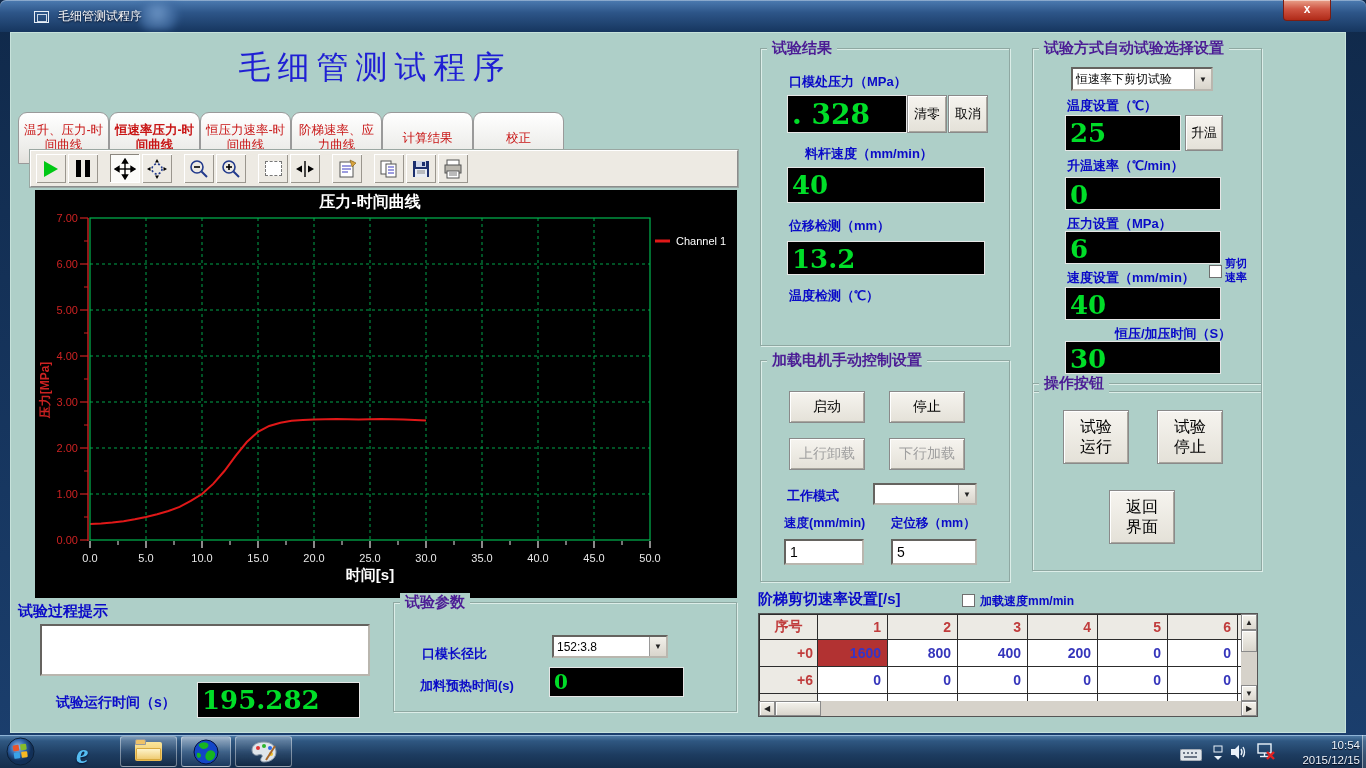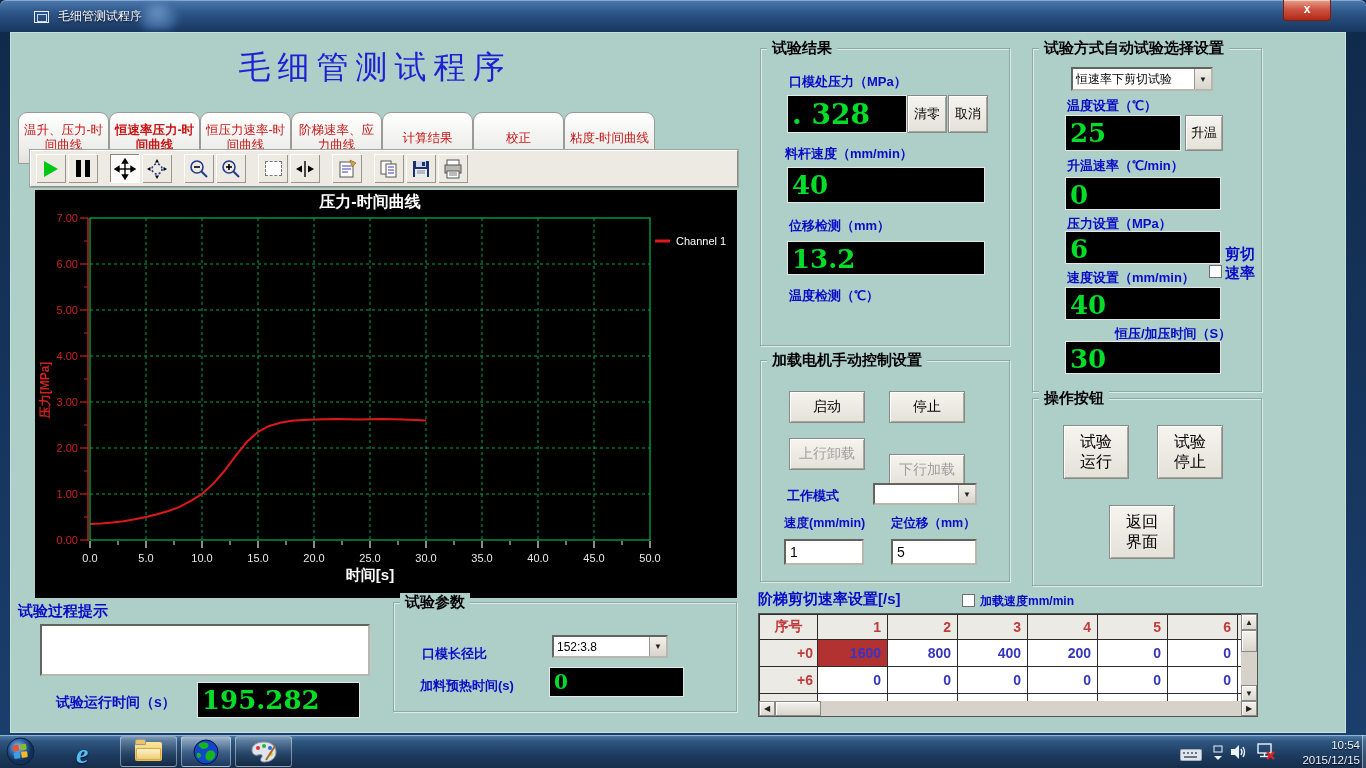--- a/index.html
+++ b/index.html
@@ -43,21 +43,21 @@
     padding:2px 4px; font-family:"Liberation Sans", sans-serif; }
   .combo { background:#fff; border:2px inset #b9b6ae; font-size:12px; color:#000;
     display:flex; align-items:center; }
   .combo span{ padding:0 3px; white-space:nowrap; overflow:hidden;}
   .combo .arrow { margin-left:auto; width:17px; align-self:stretch;
     background:linear-gradient(180deg,#f2f0ea,#d9d5cc); border-left:1px solid #999;
     color:#222; font-size:8px; display:flex; align-items:center; justify-content:center; }
   .chk { width:13px; height:13px; background:#fff; border:1px solid #6f6f6f; }
   .gbox { border:1px solid #8fa8a2; box-shadow:inset 1px 1px 0 #dcede8, 1px 1px 0 #dcede8; }
   .gbox-title { position:absolute; top:-10px; left:6px; background:#aecfc8;
-    padding:0 5px; color:#000000; font-weight:bold; font-size:15px; white-space:nowrap; }
+    padding:0 5px; color:#4c1d95; font-weight:bold; font-size:15px; white-space:nowrap; }
 
   
   #tabs { left:18px; top:112px; width:730px; height:52px; display:flex; }
   .tab { width:91px; height:52px; margin-right:0; border:1px solid #9a9a9a;
     border-radius:9px 9px 0 0; background:linear-gradient(180deg,#ffffff,#ededea 70%,#e3e1dc);
     color:#c81414; font-size:12.5px; display:flex; align-items:center; justify-content:center;
     text-align:center; line-height:1.2; padding:2px 1px; cursor:default; }
   .tab.active { font-weight:bold; }
   #toolbar { left:30px; top:150px; width:708px; height:37px; background:#edeae3;
     border:1px solid #fff; border-right-color:#8c8c8c; border-bottom-color:#8c8c8c;
@@ -119,21 +119,20 @@
 <div class="abs" style="left:180px; top:46px; width:390px; text-align:center; font-family:'Liberation Serif',serif;
             font-size:32px; color:#1f1fd4; letter-spacing:7px;">毛细管测试程序</div>
 
 <div class="abs" id="tabs">
   <div class="tab">温升、压力-时间曲线</div>
   <div class="tab active">恒速率压力-时间曲线</div>
   <div class="tab">恒压力速率-时间曲线</div>
   <div class="tab">阶梯速率、应力曲线</div>
   <div class="tab">计算结果</div>
   <div class="tab">校正</div>
-  <div class="tab">粘度-时间曲线</div>
 </div>
 
 <div class="abs" id="toolbar">
   <div class="tbtn">
       <span class="play-tri"></span>
     </div>
   <div class="tbtn">
       <span class="pause-bars">
         <i></i>
         <i></i>
@@ -331,33 +330,33 @@
   <div class="abs lbl" style="left:26px; top:74px;">加料预热时间(s)</div>
   <div class="abs lcd" style="left:155px; top:64px; width:135px; height:30px; font-size:20px;">0</div>
 </div>
 
 <div class="abs gbox" style="left:760px; top:48px; width:250px; height:298px;">
   <div class="gbox-title">试验结果</div>
   <div class="abs lbl" style="left:28px; top:24px;">口模处压力（MPa）</div>
   <div class="abs lcd" style="left:26px; top:46px; width:120px; height:38px; font-size:28px;">. 328</div>
   <div class="abs btn" style="left:146px; top:46px; width:40px; height:38px; font-size:13px;">清零</div>
   <div class="abs btn" style="left:187px; top:46px; width:40px; height:38px; font-size:13px;">取消</div>
-  <div class="abs lbl" style="left:24px; top:96px;">料杆速度（mm/min）</div>
+  <div class="abs lbl" style="left:44px; top:96px;">料杆速度（mm/min）</div>
   <div class="abs lcd" style="left:26px; top:118px; width:198px; height:36px;">40</div>
   <div class="abs lbl" style="left:28px; top:168px;">位移检测（mm）</div>
   <div class="abs lcd" style="left:26px; top:192px; width:198px; height:34px;">13.2</div>
   <div class="abs lbl" style="left:28px; top:238px;">温度检测（℃）</div>
 </div>
 
 <div class="abs gbox" style="left:760px; top:360px; width:250px; height:222px;">
   <div class="gbox-title">加载电机手动控制设置</div>
   <div class="abs btn" style="left:28px; top:30px; width:76px; height:32px;">启动</div>
   <div class="abs btn" style="left:128px; top:30px; width:76px; height:32px;">停止</div>
   <div class="abs btn disabled" style="left:28px; top:77px; width:76px; height:32px;">上行卸载</div>
-  <div class="abs btn disabled" style="left:128px; top:77px; width:76px; height:32px;margin-top:16px;">下行加载</div>
+  <div class="abs btn disabled" style="left:128px; top:77px; width:76px; height:32px;">下行加载</div>
   <div class="abs lbl" style="left:26px; top:126px;">工作模式</div>
   <div class="abs combo" style="left:112px; top:122px; width:104px; height:22px;">
     <span></span>
     <span class="arrow">▼</span>
   </div>
   <div class="abs lbl" style="left:23px; top:154px; font-size:12.5px;">速度(mm/min)</div>
   <div class="abs lbl" style="left:130px; top:154px; font-size:12.5px;">定位移（mm）</div>
   <input class="abs input" style="left: 23px; top: 178px; width: 80px; height: 26px;" value="1">
   <input class="abs input" style="left: 130px; top: 178px; width: 86px; height: 26px;" value="5">
 </div>
@@ -370,28 +369,28 @@
   </div>
   <div class="abs lbl" style="left:34px; top:48px;">温度设置（℃）</div>
   <div class="abs lcd" style="left:32px; top:66px; width:116px; height:36px;">25</div>
   <div class="abs btn" style="left:152px; top:66px; width:38px; height:36px; font-size:13px;">升温</div>
   <div class="abs lbl" style="left:34px; top:108px;">升温速率（℃/min）</div>
   <div class="abs lcd" style="left:32px; top:128px; width:156px; height:33px;">0</div>
   <div class="abs lbl" style="left:34px; top:166px;">压力设置（MPa）</div>
   <div class="abs lcd" style="left:32px; top:182px; width:156px; height:33px;">6</div>
   <div class="abs lbl" style="left:34px; top:220px;">速度设置（mm/min）</div>
   <div class="abs chk" style="left:176px; top:216px;"></div>
-  <div class="abs lbl two-line" style="left:192px; top:196px; font-size:15px;">剪切
+  <div class="abs lbl two-line" style="left:192px; top:208px; font-size:11px;">剪切
 速率</div>
   <div class="abs lcd" style="left:32px; top:238px; width:156px; height:33px;">40</div>
   <div class="abs lbl" style="left:34px; top:276px;margin-left:48px;">恒压/加压时间（S）</div>
   <div class="abs lcd" style="left:32px; top:292px; width:156px; height:33px;">30</div>
 </div>
 
-<div class="abs gbox" style="left:1032px; top:398px; width:230px; height:188px;">
+<div class="abs gbox" style="left:1032px; top:383px; width:230px; height:188px;">
   <div class="gbox-title">操作按钮</div>
   <div class="abs btn two-line" style="left:30px; top:26px; width:66px; height:54px; font-size:16px;">试验
 运行</div>
   <div class="abs btn two-line" style="left:124px; top:26px; width:66px; height:54px; font-size:16px;">试验
 停止</div>
   <div class="abs btn two-line" style="left:76px; top:106px; width:66px; height:54px; font-size:16px;">返回
 界面</div>
 </div>
 
 <div class="abs lbl-lg" style="left:758px; top:590px;">阶梯剪切速率设置[/s]</div>

